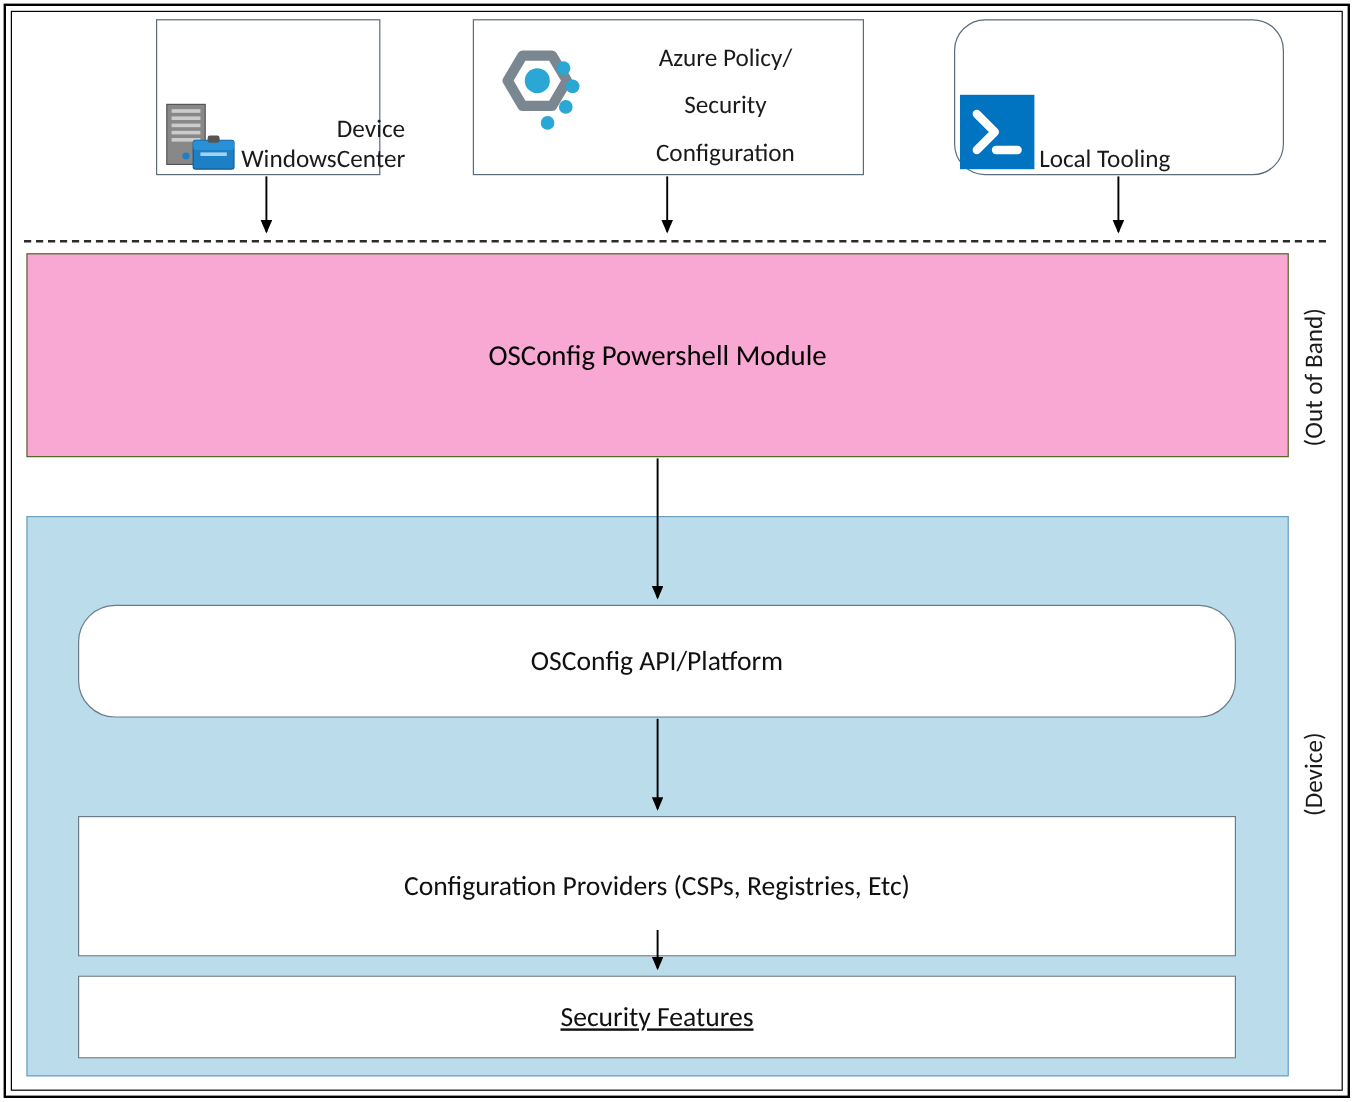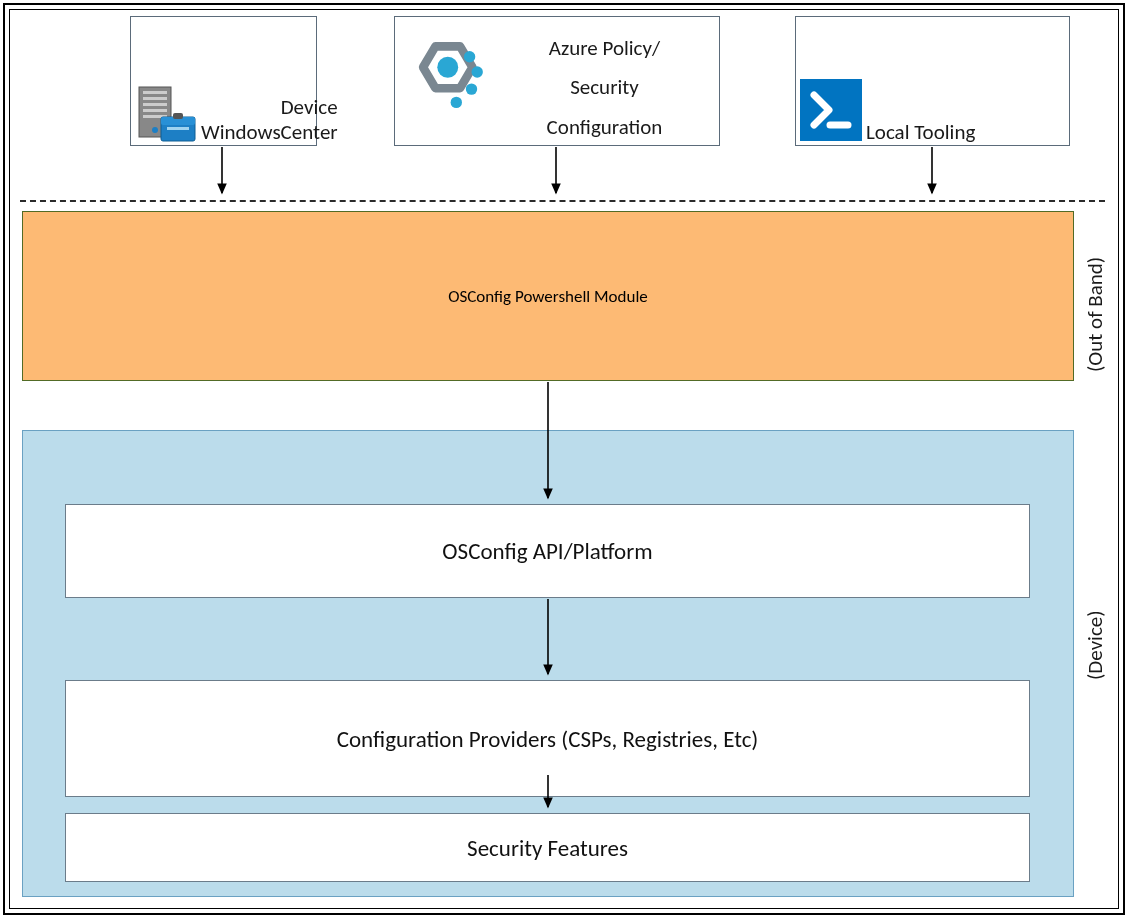--- a/index.html
+++ b/index.html
@@ -51,27 +51,27 @@
     }
     .side-label {
       position: absolute;
       writing-mode: vertical-rl;
       transform: rotate(180deg);
       font-size: 21px;
       color: #1a1a1a;
     }
     .osconfig-module {
       position: absolute;
-      background: #fdba74;
+      background: #f9a8d4;
       border: 1.5px solid #526b26;
       display: flex;
       align-items: center;
       justify-content: center;
       color: #000;
-      font-size: 17px;
+      font-size: 24px;
     }
     .device-panel {
       position: absolute;
       background: #bbdceb;
       border: 1.5px solid #6aa1c2;
     }
     .white-block {
       position: absolute;
       background: #fff;
       border: 1.5px solid #6b7c8a;
@@ -126,21 +126,21 @@
       <circle cx="54" cy="72" r="6" fill="#2aa7d4"></circle>
     </svg>
   </div>
   <div style="display:flex;flex-direction:column;align-items:center;flex:1;">
     <div class="top-box-label">Azure Policy/</div>
     <div class="top-box-label">Security</div>
     <div class="top-box-label">Configuration</div>
   </div>
 </div>
 
-<div class="top-box" style="left:795px; top:16px; width:275px; height:130px;">
+<div class="top-box" style="left:795px; top:16px; width:275px; height:130px;border-radius:26px;">
   <div class="icon-wrap" style="width:70px;height:70px;">
     <svg viewBox="0 0 70 70" width="70" height="70">
       <rect x="4" y="4" width="62" height="62" fill="#0174c1"></rect>
       <polyline points="18,20 33,35 18,50" fill="none" stroke="#fff" stroke-width="7" stroke-linecap="round" stroke-linejoin="round"></polyline>
       <line x1="34" y1="50" x2="52" y2="50" stroke="#fff" stroke-width="7" stroke-linecap="round"></line>
     </svg>
   </div>
   <div class="top-box-label" style="margin-top:10px;">Local Tooling</div>
 </div>
 
@@ -148,27 +148,27 @@
 
 <div class="side-label" style="left:1082px; top:232px; height:140px;">(Out of Band)</div>
 <div class="side-label" style="left:1082px; top:580px; height:100px;">(Device)</div>
 
 <div class="osconfig-module" style="left:22px; top:211px; width:1052px; height:170px;">
   <span>OSConfig Powershell Module</span>
 </div>
 
 <div class="device-panel" style="left:22px; top:430px; width:1052px; height:467px;"></div>
 
-<div class="white-block" style="left:65px; top:504px; width:965px; height:94px;">
+<div class="white-block" style="left:65px; top:504px; width:965px; height:94px;border-radius:31px;">
   <span>OSConfig API/Platform</span>
 </div>
 <div class="white-block" style="left:65px; top:680px; width:965px; height:117px;">
   <span>Configuration Providers (CSPs, Registries, Etc)</span>
 </div>
-<div class="white-block" style="left:65px; top:813px; width:965px; height:69px;">
+<div class="white-block" style="left:65px; top:813px; width:965px; height:69px;text-decoration:underline;">
   <span>Security Features</span>
 </div>
 
 <svg class="arrow-layer" width="1128" height="918">
   <defs>
     <marker id="arrowhead" markerWidth="10" markerHeight="10" refX="6" refY="3" orient="auto">
       <path d="M0,0 L7,3 L0,6 Z" fill="#000"></path>
     </marker>
   </defs>
 

